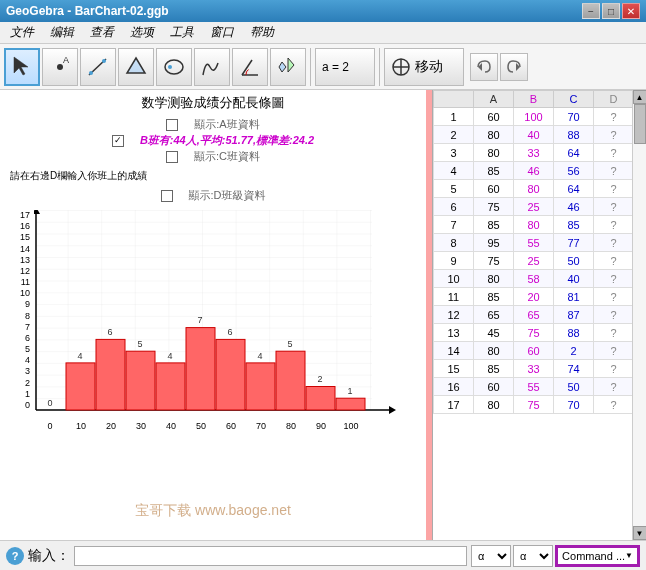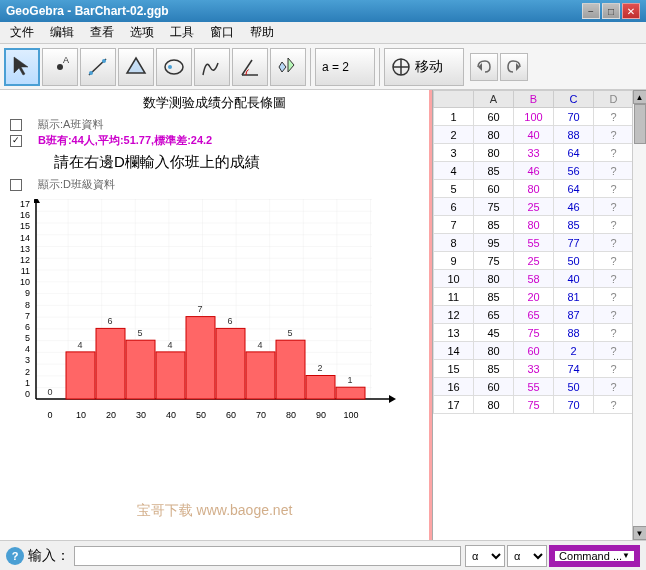--- a/index.html
+++ b/index.html
@@ -26,21 +26,21 @@
     
     .menu-bar {
       background: #f0f0f0;
       height: 22px;
       display: flex;
       align-items: center;
       padding: 0 4px;
       border-bottom: 1px solid #ccc;
       gap: 4px;
     }
-    .menu-item { padding: 2px 6px; font-size: 12px; cursor: pointer; }
+    .menu-item { padding: 2px 6px; font-size: 12px; cursor: pointer; font-style: italic; }
     
     .toolbar {
       background: #f5f5f5;
       height: 46px;
       display: flex;
       align-items: center;
       padding: 2px 4px;
       border-bottom: 1px solid #ccc;
       gap: 2px;
     }
@@ -69,48 +69,49 @@
       display: flex;
       height: calc(570px - 22px - 22px - 46px - 30px);
       background: white;
     }
     
     .chart-panel {
       flex: 1;
       background: white;
       position: relative;
       overflow: hidden;
-      border-right: 3px solid #fca5a5;
+      border-right: 6px solid #fca5a5;
     }
     
     .chart-title {
       text-align: center;
       font-size: 13px;
       padding: 4px 0 2px 0;
       color: #000;
     }
     
     .chart-legend {
       padding: 2px 10px;
       font-size: 11px;
     }
     .legend-item {
       display: flex;
       align-items: center;
       gap: 16px;
       margin: 1px 0;
+      justify-content: center;
     }
     .legend-checkbox {
       width: 12px; height: 12px; border: 1px solid #666; background: white;
       display: inline-block; cursor: pointer;
     }
     .legend-checkbox.checked { background: white; position: relative; }
     .legend-checkbox.checked::after { content: '✓'; font-size: 9px; position: absolute; top: -1px; left: 1px; }
     
-    .chart-instruction { padding: 2px 10px; font-size: 15px; color: #000; margin-left: 44px; }
+    .chart-instruction { padding: 2px 10px; font-size: 10px; color: #000; }
     
     .data-grid {
       width: 200px;
       background: white;
       overflow-y: auto;
       border-left: 1px solid #aaa;
     }
     
     .grid-table {
       width: 100%;
@@ -158,21 +159,21 @@
     .input-field { 
       flex: 1; height: 20px; border: 1px solid #aaa; background: white;
       font-size: 11px; padding: 0 4px;
     }
     .status-dropdowns { display: flex; gap: 2px; margin-left: auto; align-items: center; }
     .status-dropdown {
       height: 22px; border: 1px solid #aaa; background: white;
       font-size: 11px; padding: 0 2px; min-width: 40px; cursor: pointer;
     }
     .command-dropdown {
-      height: 22px; border: 6px solid #a21caf; background: white;
+      height: 22px; border: 3px solid #a21caf; background: white;
       font-size: 11px; padding: 0 4px; min-width: 80px; cursor: pointer;
       display: flex; align-items: center; justify-content: space-between;
     }
     .scrollbar-vert {
       width: 14px; background: #f0f0f0; border-left: 1px solid #ccc;
       display: flex; flex-direction: column; align-items: center;
     }
     .scrollbar-thumb {
       width: 12px; background: #c0c0c0; border: 1px solid #999; cursor: pointer;
     }
@@ -282,21 +283,25 @@
 
     <div class="chart-title">数学测验成绩分配長條圖</div>
 
     <div class="chart-legend">
       <div class="legend-item">
         <div class="legend-checkbox"></div>
         <span style="color:#666;">顯示:A班資料</span>
       </div>
       <div class="legend-item">
         <div class="legend-checkbox checked" style="background:white; border-color:#666;"></div>
-        <span style="color:#cc00cc; font-weight:bold;">B班有:44人,平均:51.77,標準差:24.2</span>
+        <span style="color:#cc00cc; font-weight:bold;font-style:italic;">B班有:44人,平均:51.77,標準差:24.2</span>
+      </div>
+      <div class="legend-item">
+        <div class="legend-checkbox"></div>
+        <span style="color:#666;">顯示:C班資料</span>
       </div>
     </div>
 
     <div class="chart-instruction">請在右邊D欄輸入你班上的成績</div>
 
     <div class="chart-legend">
       <div class="legend-item">
         <div class="legend-checkbox"></div>
         <span style="color:#666;">顯示:D班級資料</span>
       </div>

